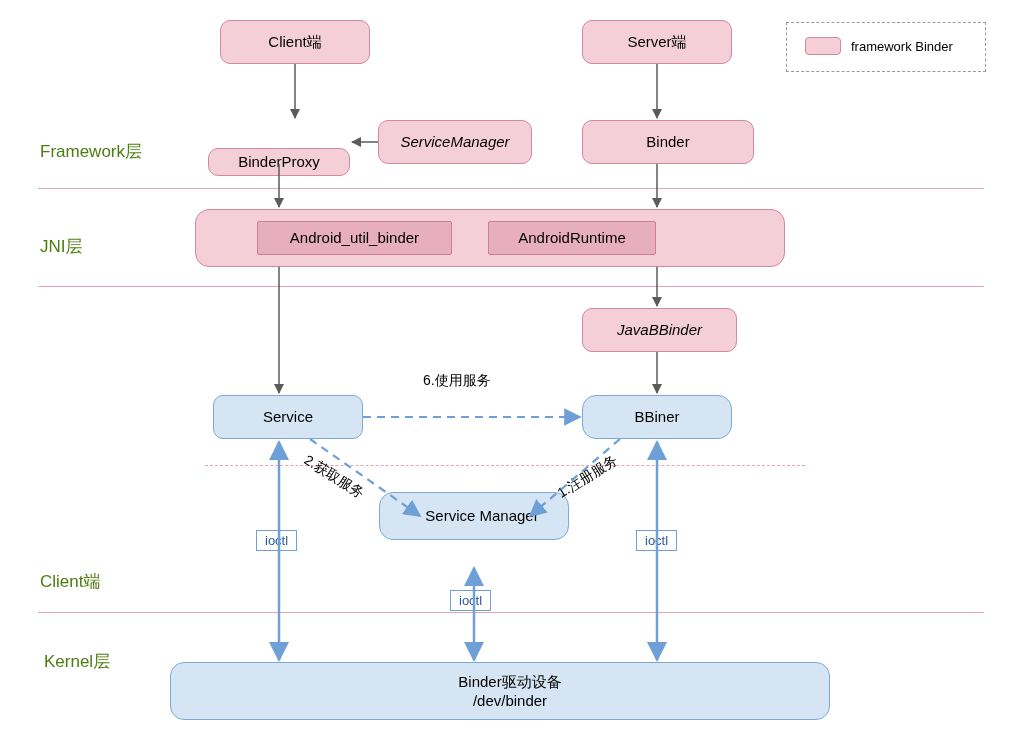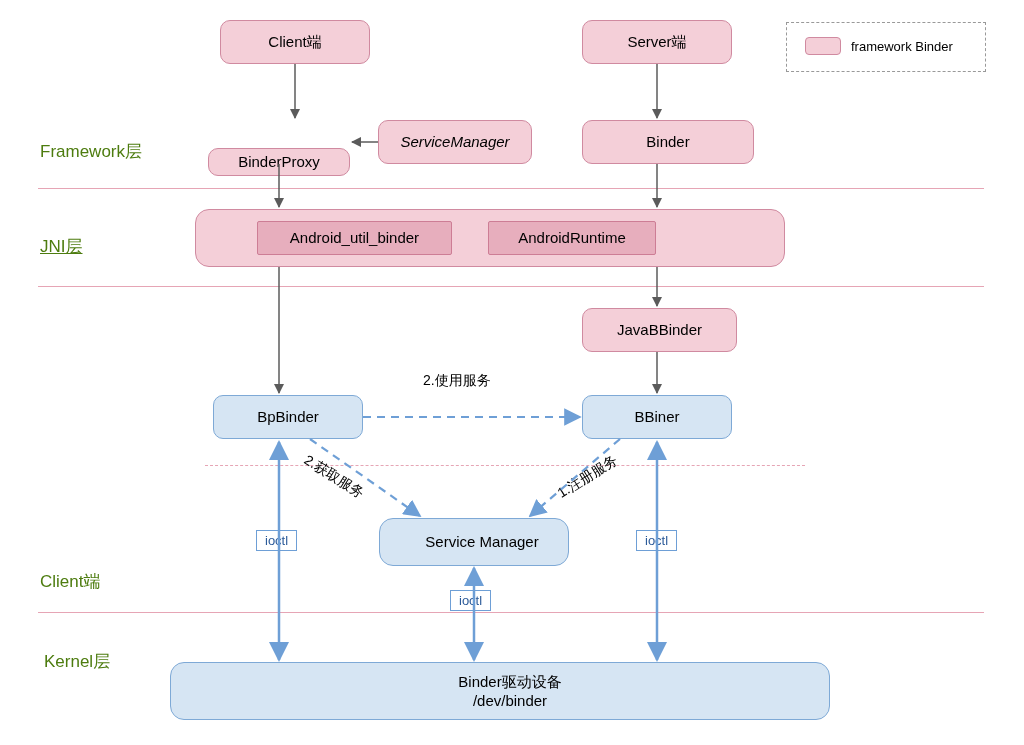--- a/index.html
+++ b/index.html
@@ -77,21 +77,21 @@
 <div id="canvas">
 
   <div class="legend" style="top:22px; right:38px; width:170px;">
     <div class="legend-row">
       <div class="swatch pink"></div>
       <span>framework Binder</span>
     </div>
   </div>
 
   <div class="layer-label" style="top:140px; left:40px;">Framework层</div>
-  <div class="layer-label" style="top:235px; left:40px;text-decoration:underline;">JNI层</div>
+  <div class="layer-label" style="top:235px; left:40px;">JNI层</div>
   <div class="layer-label" style="top:570px; left:40px;">Client端</div>
   <div class="layer-label" style="top:650px; left:44px;">Kernel层</div>
 
   <div class="hr-pink" style="top:188px;"></div>
   <div class="hr-pink" style="top:286px;"></div>
   <div class="hr-dash" style="top:465px; left:205px; width:600px;"></div>
   <div class="hr-pink" style="top:612px;"></div>
 
   <div class="box pink" style="top:20px; left:220px; width:150px; height:44px;">
     <span>Client端</span>
@@ -111,44 +111,44 @@
   </div>
 
   <div class="box wide-pink" style="top:209px; left:195px; width:590px; height:58px;"></div>
   <div class="box pink-dk" style="top:221px; left:257px; width:195px; height:34px;">
     <span>Android_util_binder</span>
   </div>
   <div class="box pink-dk" style="top:221px; left:488px; width:168px; height:34px;">
     <span>AndroidRuntime</span>
   </div>
 
-  <div class="box pink" style="top:308px; left:582px; width:155px; height:44px;">
+  <div class="box pink" style="top:308px; left:582px; width:155px; height:44px;font-style:italic;">
     <span>JavaBBinder</span>
   </div>
 
   <div class="box blue" style="top:395px; left:213px; width:150px; height:44px;">
-    <span>BpBinder</span>
+    <span>Service</span>
   </div>
-  <div class="box blue" style="top:395px; left:582px; width:150px; height:44px;">
+  <div class="box blue" style="top:395px; left:582px; width:150px; height:44px;border-radius:14px;">
     <span>BBiner</span>
   </div>
-  <div class="box blue svc-mgr" style="top:518px; left:379px; width:190px; height:48px;padding-left:16px;">
+  <div class="box blue svc-mgr" style="top:492px; left:379px; width:190px; height:48px;padding-left:16px;">
     <span>Service Manager</span>
   </div>
 
   <div class="box wide-blue" style="top:662px; left:170px; width:660px; height:58px; white-space:pre-line;padding-left:20px;">
     <span>Binder驱动设备
 /dev/binder</span>
   </div>
 
   <div class="ioctl" style="top:530px; left:256px;">ioctl</div>
   <div class="ioctl" style="top:590px; left:450px;">ioctl</div>
   <div class="ioctl" style="top:530px; left:636px;">ioctl</div>
 
-  <div class="edge-label" style="top:372px; left:423px;">2.使用服务</div>
+  <div class="edge-label" style="top:372px; left:423px;">6.使用服务</div>
   <div class="edge-label" style="top:468px; left:300px; transform:rotate(32deg);">2.获取服务</div>
   <div class="edge-label" style="top:468px; left:554px; transform:rotate(-32deg);">1.注册服务</div>
 
   <svg width="1024" height="745">
     <defs>
       <marker id="ah-gray" viewBox="0 0 10 10" refX="9" refY="5" markerWidth="7" markerHeight="7" orient="auto-start-reverse">
         <path d="M0,0 L10,5 L0,10 z" fill="#5b5b5b"></path>
       </marker>
       <marker id="ah-blue" viewBox="0 0 10 10" refX="9" refY="5" markerWidth="8" markerHeight="8" orient="auto-start-reverse">
         <path d="M0,0 L10,5 L0,10 z" fill="#6e9fd6"></path>

